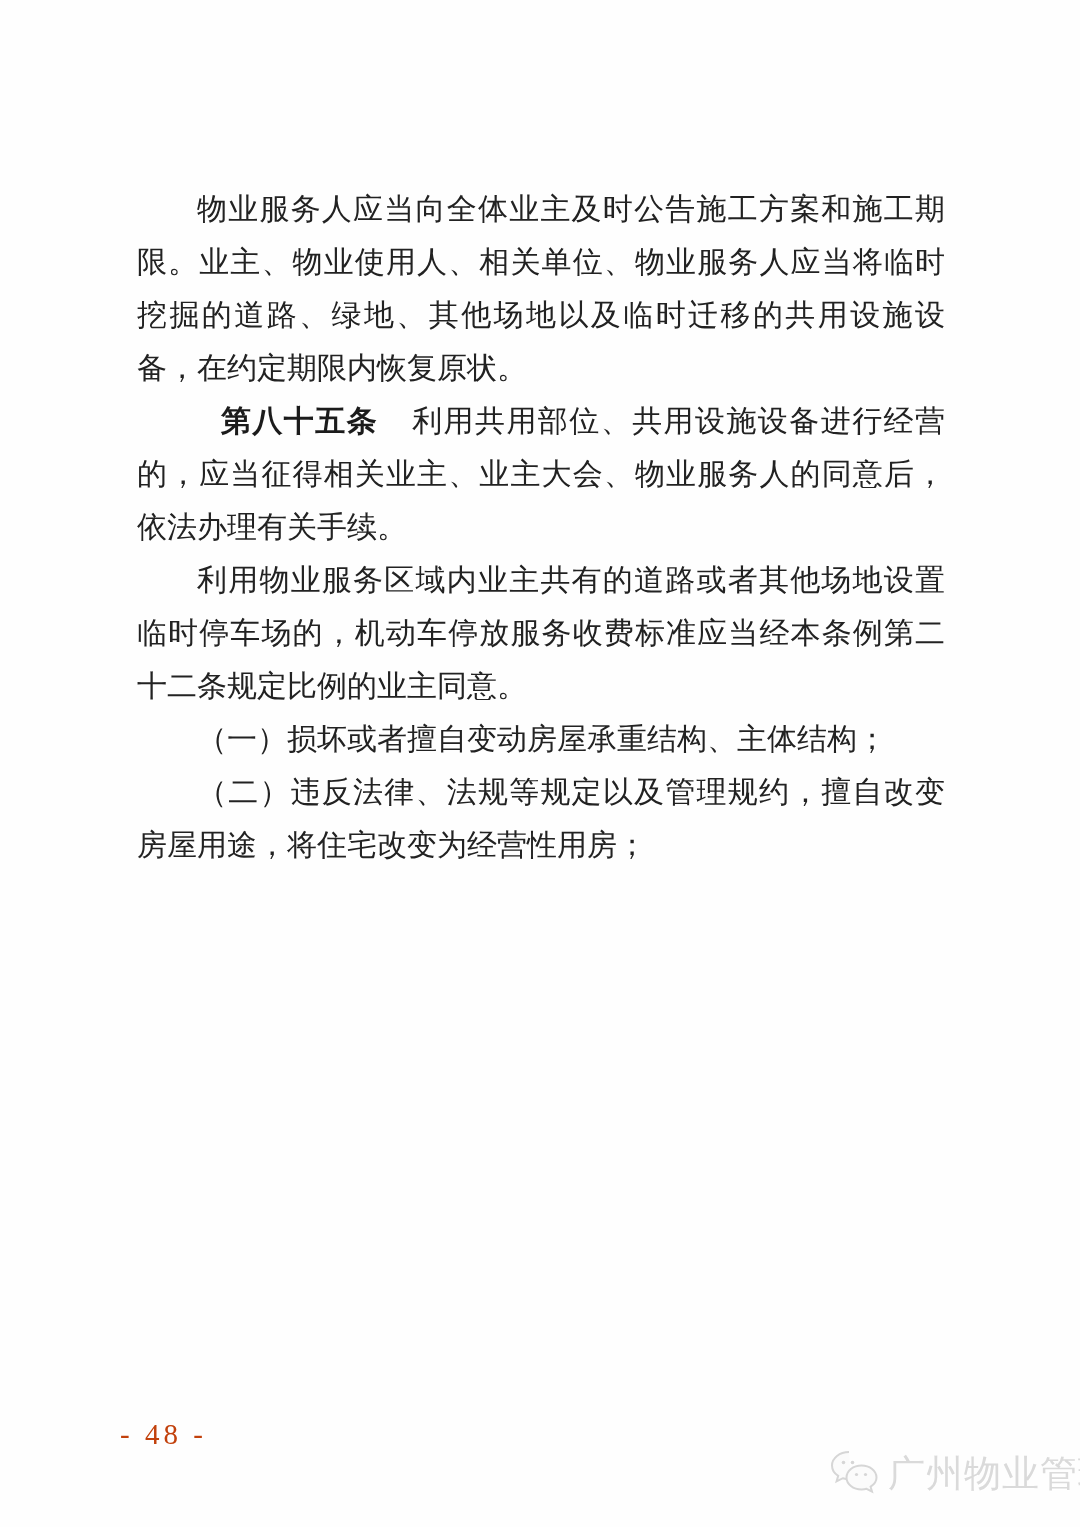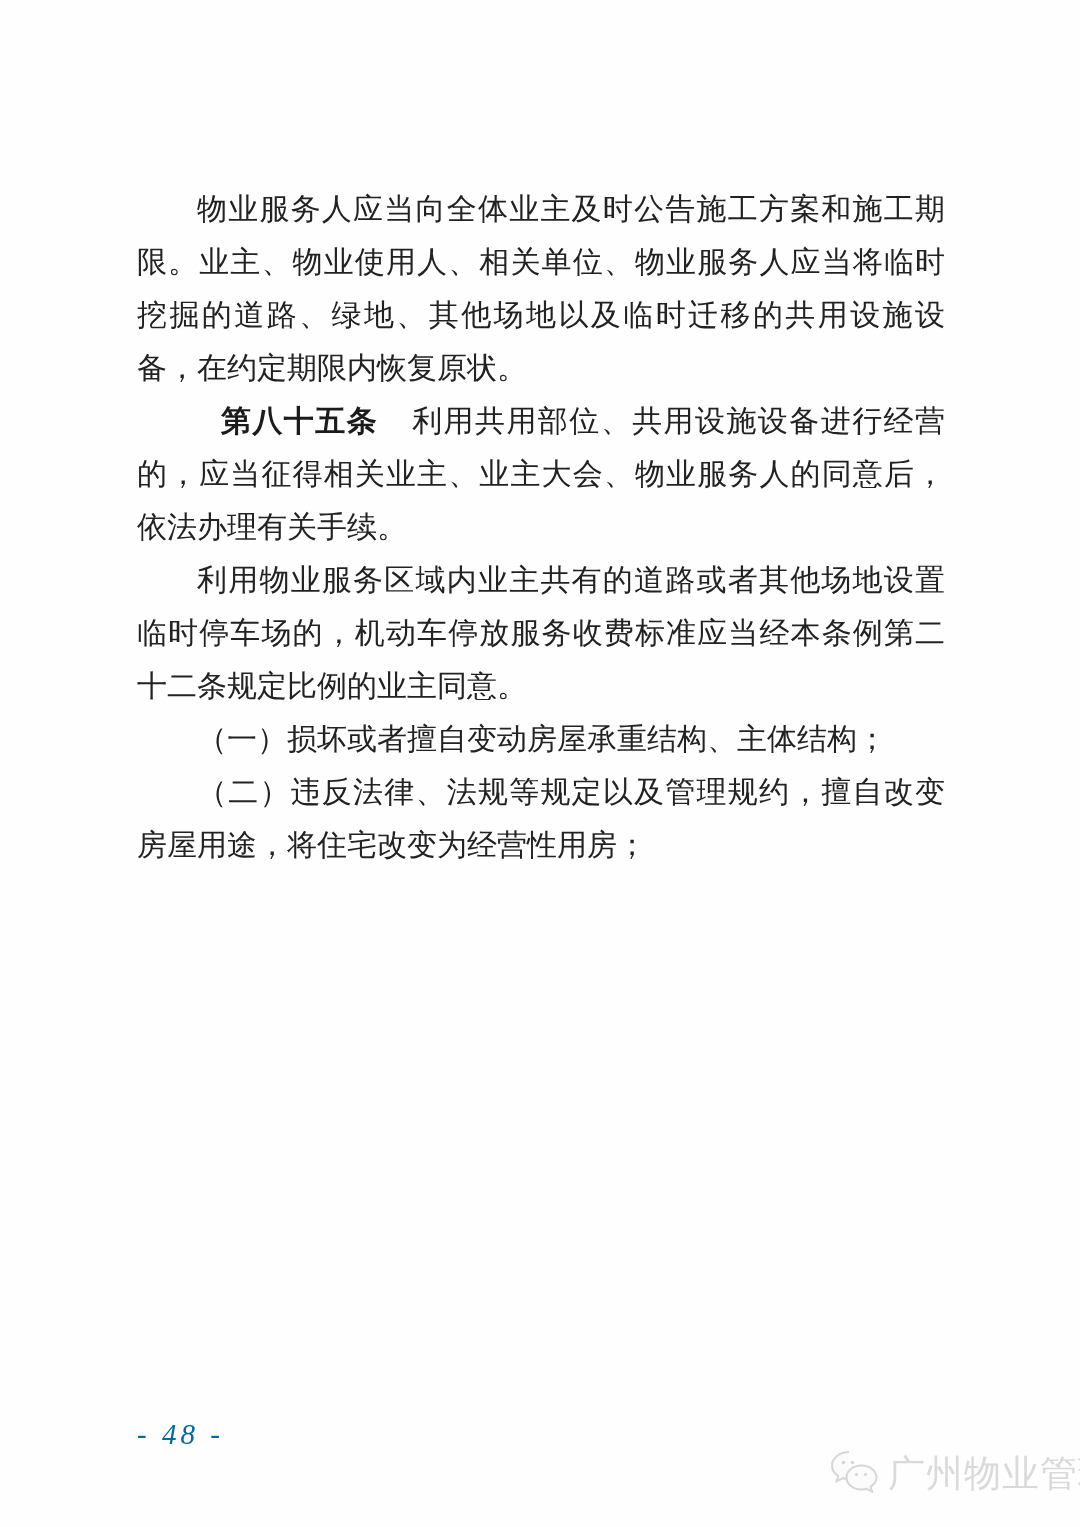--- a/index.html
+++ b/index.html
@@ -40,26 +40,25 @@
     text-indent: 60px;
   }
   .clause-lead {
     font-weight: bold;
     margin-right: 34px;
     color: #1b1b1b;
     margin-left: 24px;
   }
   .page-number {
     position: absolute;
-    left: 137px;
+    left: 120px;
     top: 1418px;
     font-size: 29px;
     letter-spacing: 4px;
-    color: #0369a1;
-    font-style: italic;
+    color: #c2410c;
   }
   .watermark {
     position: absolute;
     left: 828px;
     top: 1448px;
     display: flex;
     align-items: center;
     gap: 6px;
   }
   .wm-icon {

